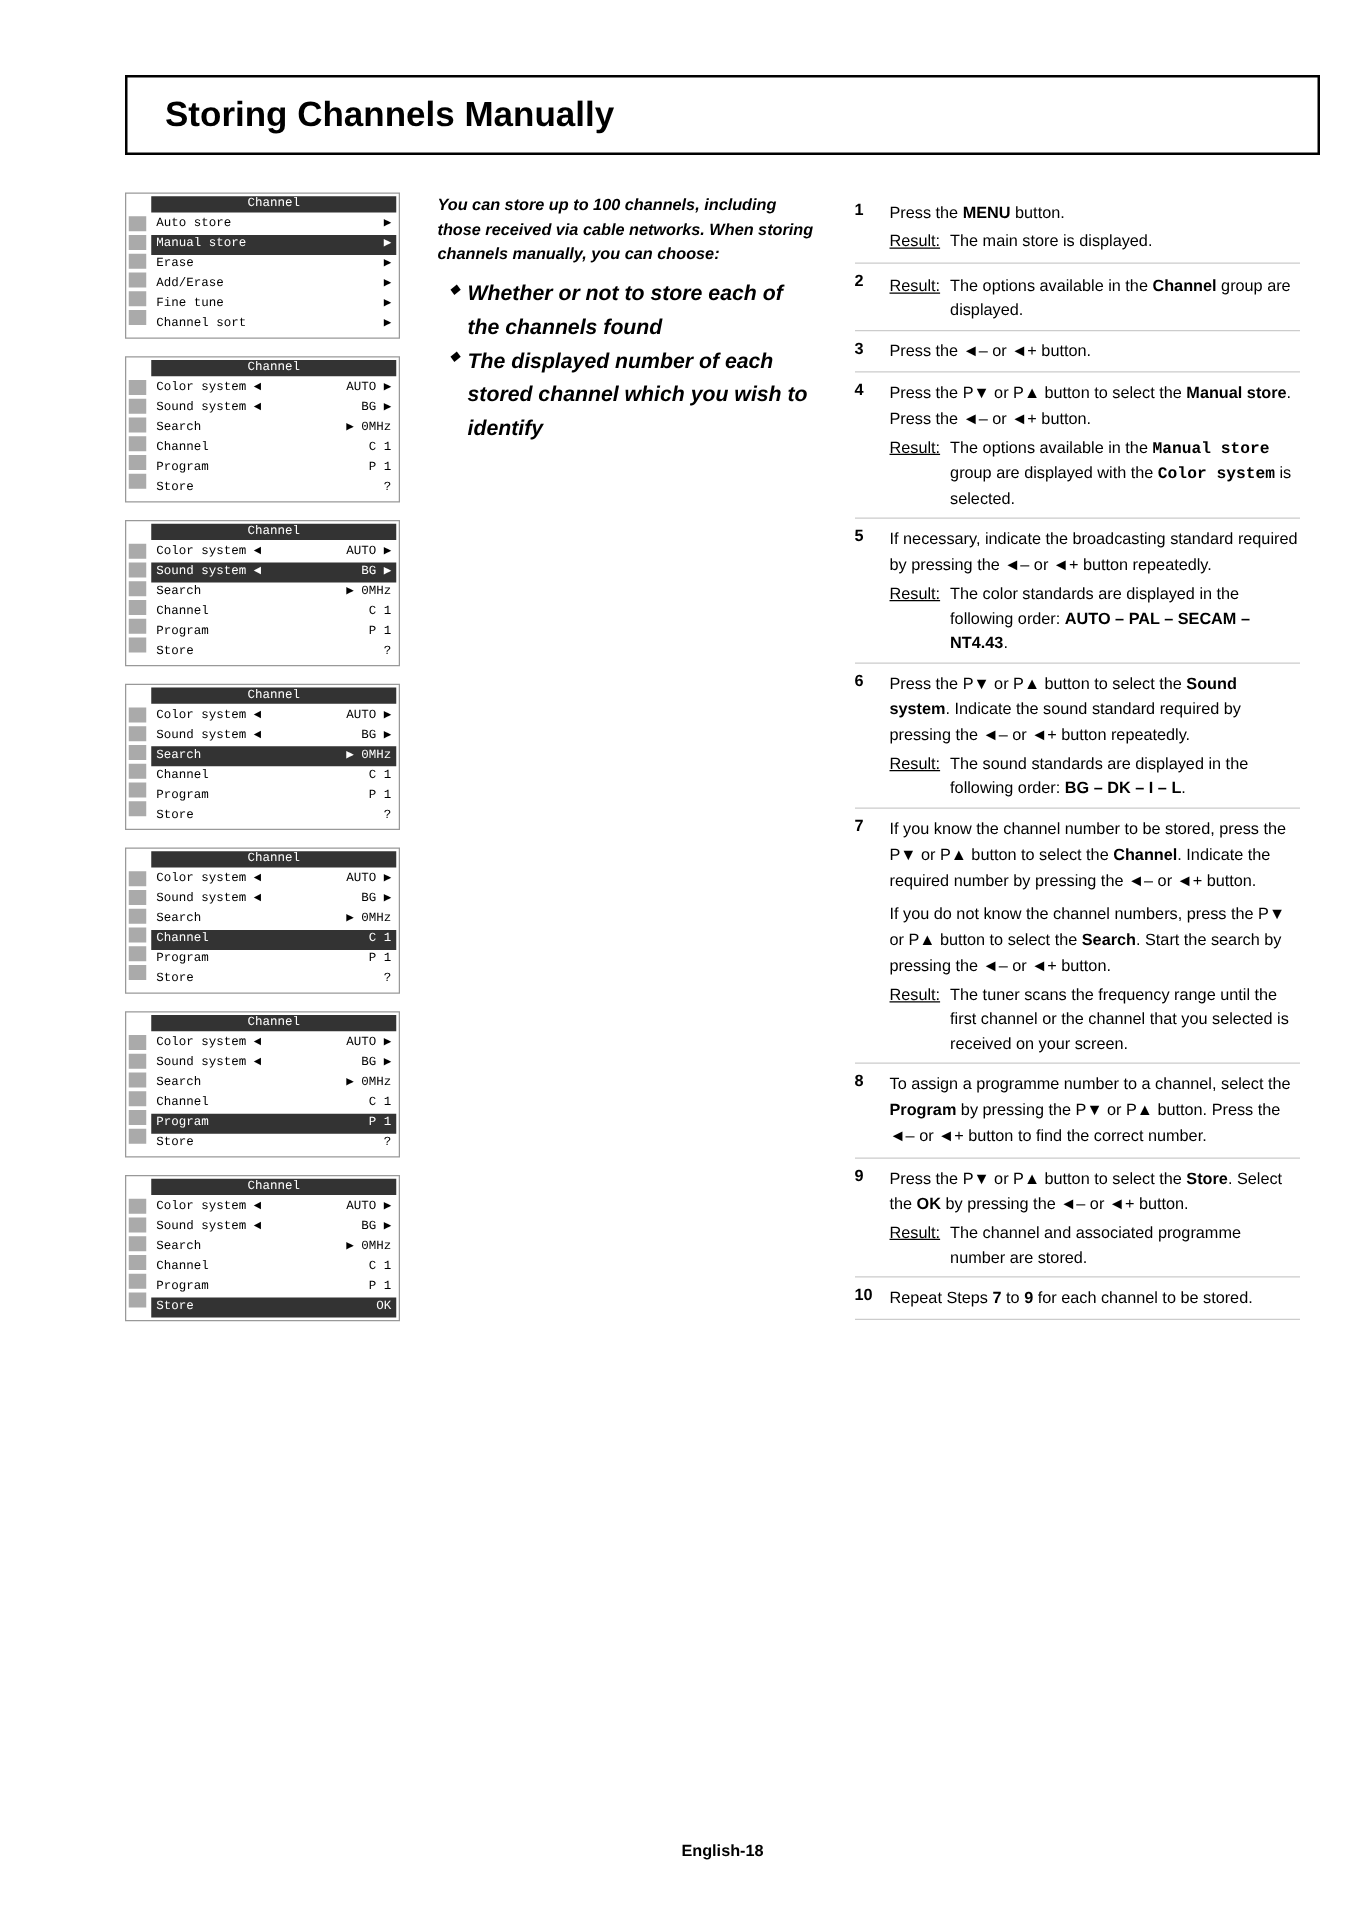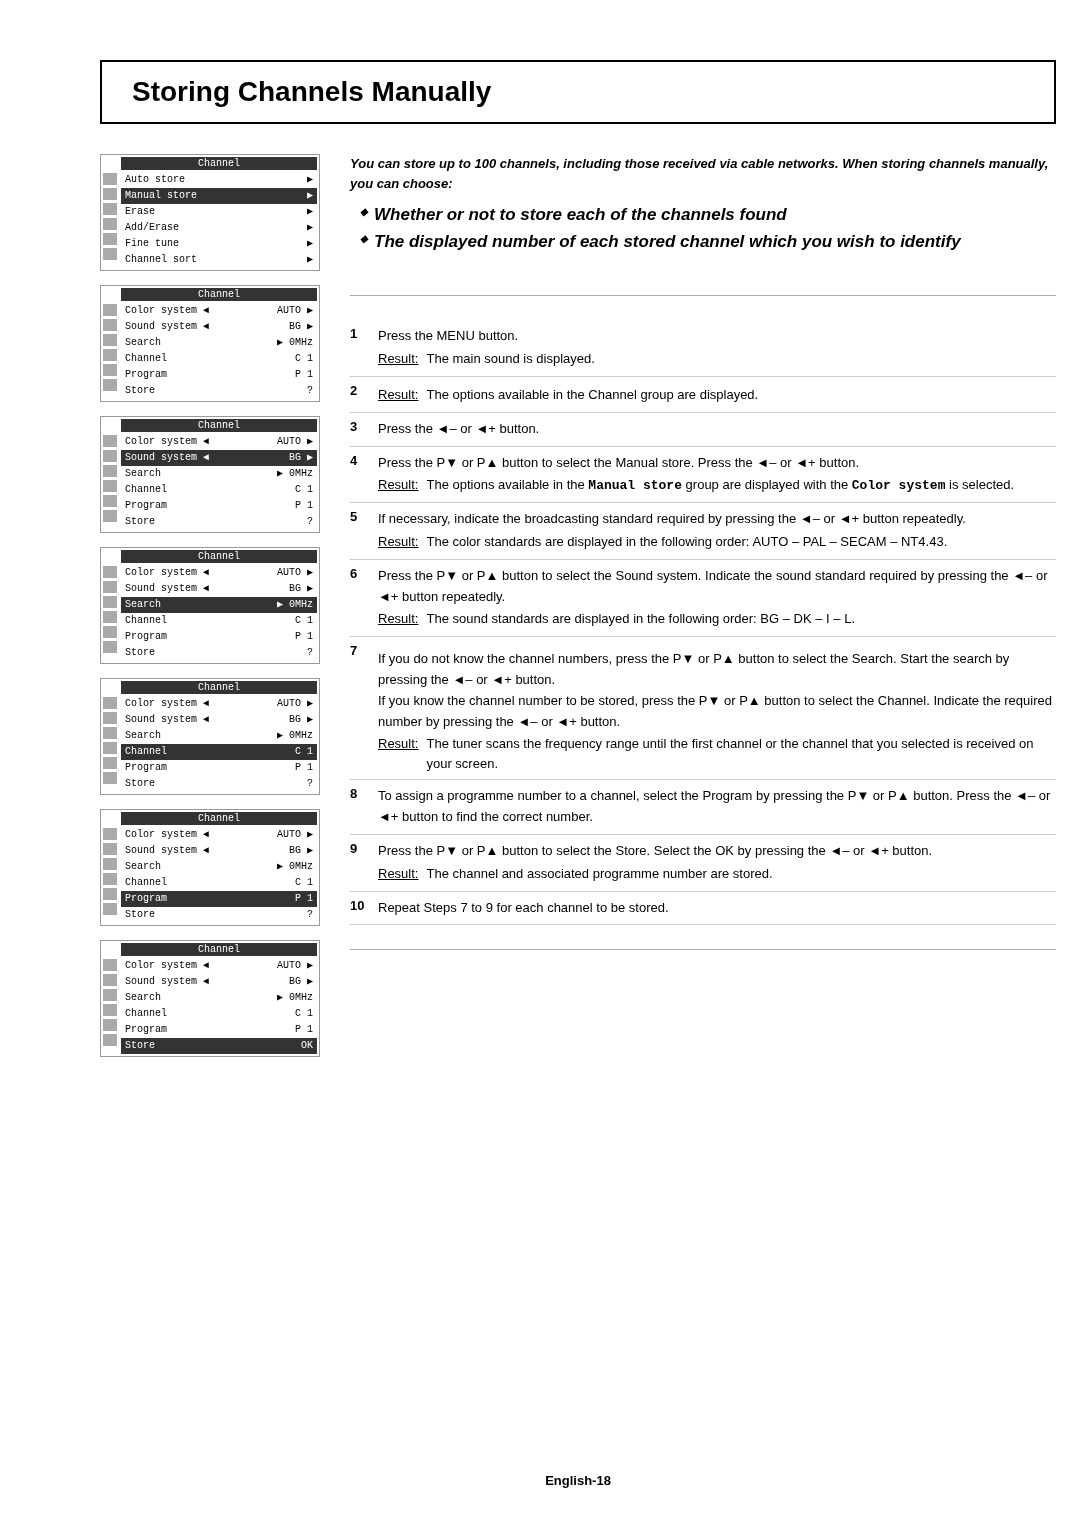--- a/index.html
+++ b/index.html
@@ -88,21 +88,20 @@
       line-height: 1.4;
     }
     .menu-row.highlighted {
       background: #333;
       color: #fff;
     }
     
     .right-col {
       flex: 1;
       display: flex;
-      flex-direction: column;
       gap: 16px;
     }
     .intro-box {
       margin-bottom: 16px;
     }
     .intro-main {
       font-style: italic;
       font-weight: bold;
       font-size: 13px;
       margin-bottom: 8px;
@@ -170,21 +169,21 @@
       font-size: 13px;
       line-height: 1.5;
     }
     .footer {
       text-align: center;
       margin-top: 20px;
       font-weight: bold;
       font-size: 13px;
     }
     .step-content b {
-      font-weight: normal;
+      font-weight: bold;
     }
     .step-content code {
       font-family: 'Courier New', monospace;
       font-weight: bold;
     }
   </style>
 </head>
 <body>
 
 <div class="page">
@@ -466,21 +465,21 @@
       </div>
       <hr class="divider">
       <div class="step-block">
 
       <div class="step-row">
             <div class="step-num">1</div>
             <div class="step-content">
               <p>Press the <b>MENU</b> button.</p>
               <div class="result-row">
                 <span class="result-label">Result:</span>
-                <span class="result-text">The main sound is displayed.</span>
+                <span class="result-text">The main store is displayed.</span>
               </div>
             </div>
           </div>
           <div class="step-row">
             <div class="step-num">2</div>
             <div class="step-content">
               <div class="result-row">
                 <span class="result-label">Result:</span>
                 <span class="result-text">The options available in the <b>Channel</b> group are displayed.</span>
               </div>
@@ -518,22 +517,22 @@
               <p>Press the P▼ or P▲ button to select the <b>Sound system</b>. Indicate the sound standard required by pressing the ◄– or ◄+ button repeatedly.</p>
               <div class="result-row">
                 <span class="result-label">Result:</span>
                 <span class="result-text">The sound standards are displayed in the following order: <b>BG – DK – I – L</b>.</span>
               </div>
             </div>
           </div>
           <div class="step-row">
             <div class="step-num">7</div>
             <div class="step-content">
+              <p>If you know the channel number to be stored, press the P▼ or P▲ button to select the <b>Channel</b>. Indicate the required number by pressing the ◄– or ◄+ button.</p>
               <p style="margin-top: 6px;">If you do not know the channel numbers, press the P▼ or P▲ button to select the <b>Search</b>. Start the search by pressing the ◄– or ◄+ button.</p>
-              <p>If you know the channel number to be stored, press the P▼ or P▲ button to select the <b>Channel</b>. Indicate the required number by pressing the ◄– or ◄+ button.</p>
               <div class="result-row">
                 <span class="result-label">Result:</span>
                 <span class="result-text">The tuner scans the frequency range until the first channel or the channel that you selected is received on your screen.</span>
               </div>
             </div>
           </div>
           <div class="step-row">
             <div class="step-num">8</div>
             <div class="step-content">
               <p>To assign a programme number to a channel, select the <b>Program</b> by pressing the P▼ or P▲ button. Press the ◄– or ◄+ button to find the correct number.</p>

